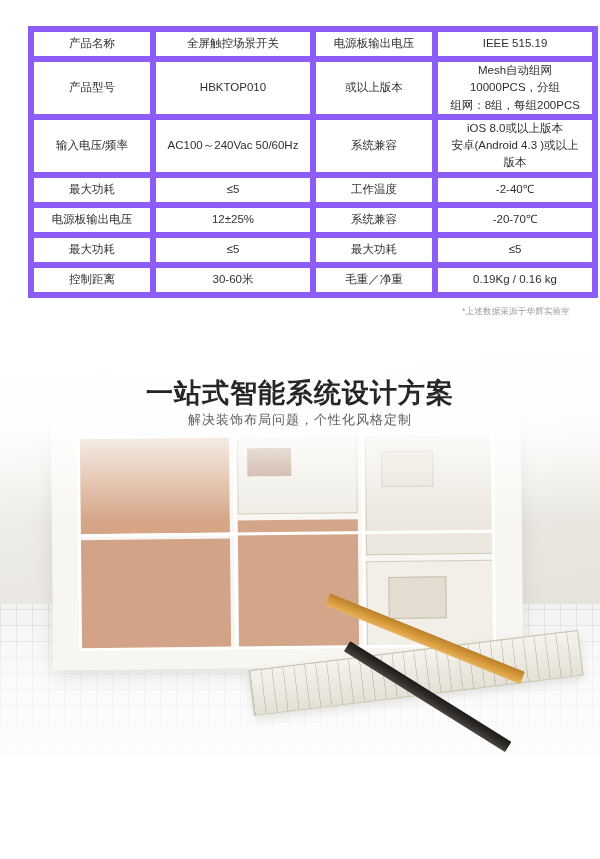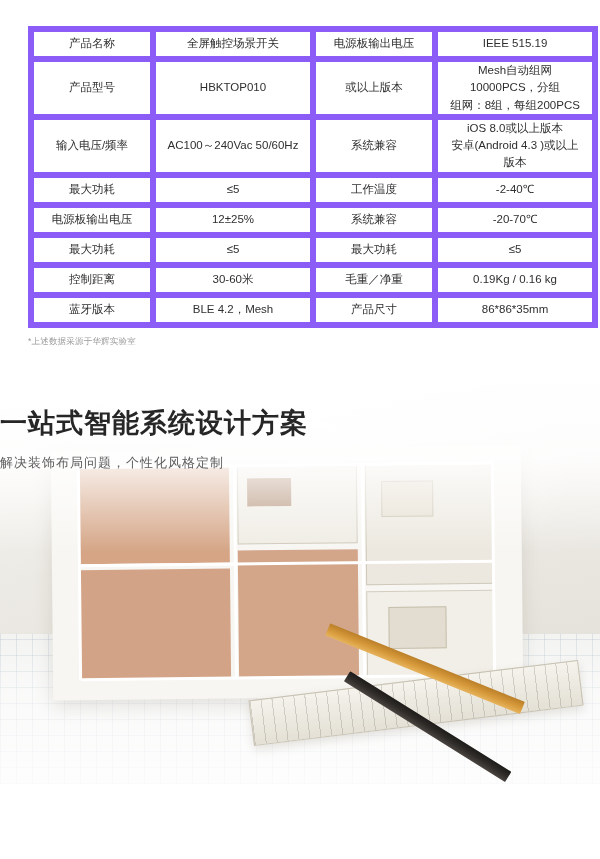--- a/index.html
+++ b/index.html
@@ -41,21 +41,21 @@
     color: #2f2f2f;
   }
   td.value {
     text-align: center;
     width: 134px;
   }
   .value .line {
     display: block;
   }
   .footnote {
-    text-align: left;
+    text-align: right;
     font-size: 8.5px;
     color: #9a9a9a;
     padding: 8px 2px 0 0;
     letter-spacing: 0.2px;
   }
 
   
   .banner {
     position: relative;
     margin-top: 36px;
@@ -172,30 +172,30 @@
   .banner-fade {
     position: absolute;
     left: 0; top: 0; width: 600px; height: 168px;
     background: linear-gradient(180deg, rgba(255,255,255,0.96) 0%, rgba(255,255,255,0.86) 45%, rgba(255,255,255,0.0) 100%);
   }
   .banner-text {
     position: absolute;
     left: 0;
     top: 22px;
     width: 600px;
+    text-align: center;
   }
   .banner-title {
     font-size: 27px;
     font-weight: bold;
     color: #262626;
     letter-spacing: 1px;
     line-height: 1.3;
   }
   .banner-sub {
-    margin-top: 13px;
     font-size: 13px;
     color: #5d5d5d;
     letter-spacing: 1px;
   }
 </style>
 </head>
 <body>
 
 <div class="spec-wrap">
   <table class="spec">
@@ -263,30 +263,20 @@
           </td>
       </tr>
       <tr>
         <td class="label">控制距离</td>
         <td class="value">
             <span class="line">30-60米</span>
           </td>
         <td class="label">毛重／净重</td>
         <td class="value">
             <span class="line">0.19Kg / 0.16 kg</span>
-          </td>
-      </tr>
-      <tr>
-        <td class="label">蓝牙版本</td>
-        <td class="value">
-            <span class="line">BLE 4.2，Mesh</span>
-          </td>
-        <td class="label">产品尺寸</td>
-        <td class="value">
-            <span class="line">86*86*35mm</span>
           </td>
       </tr>
     </tbody>
   </table>
   <div class="footnote">*上述数据采源于华辉实验室</div>
 </div>
 
 <div class="banner">
   <div class="banner-photo">
 

